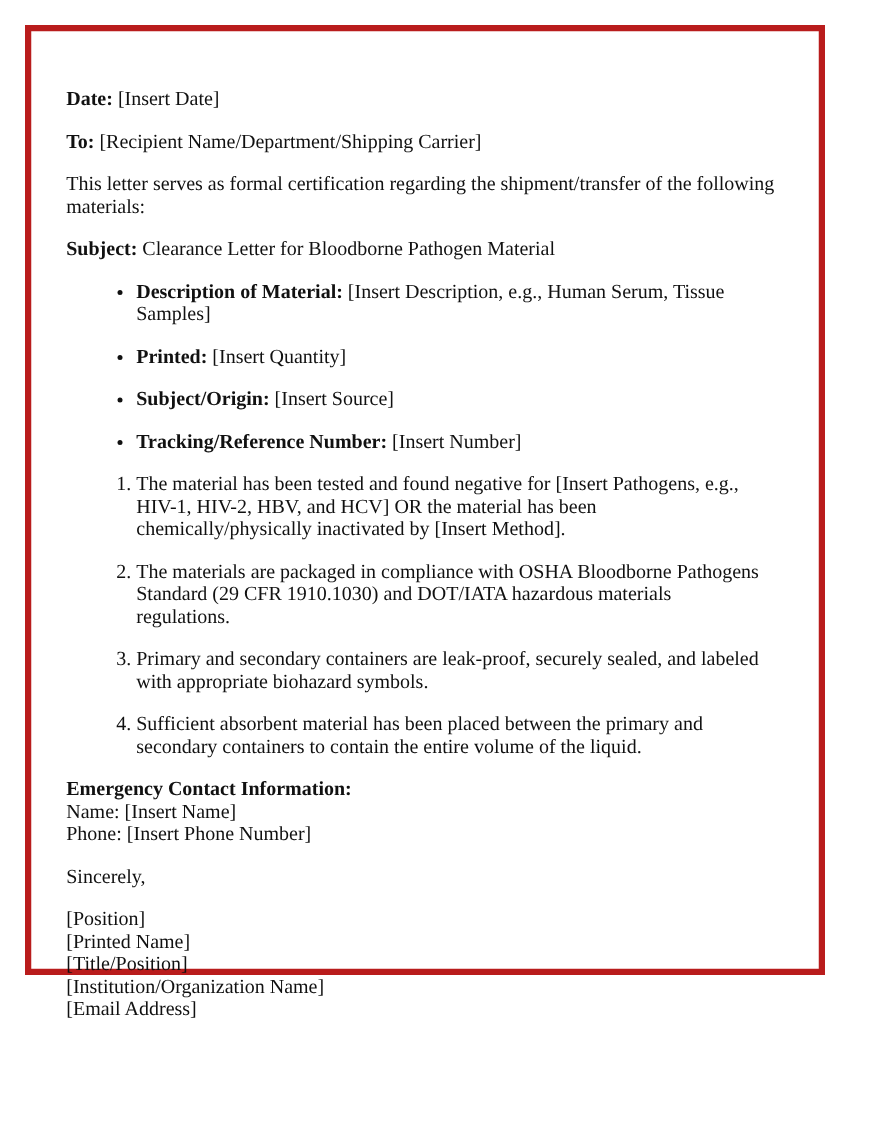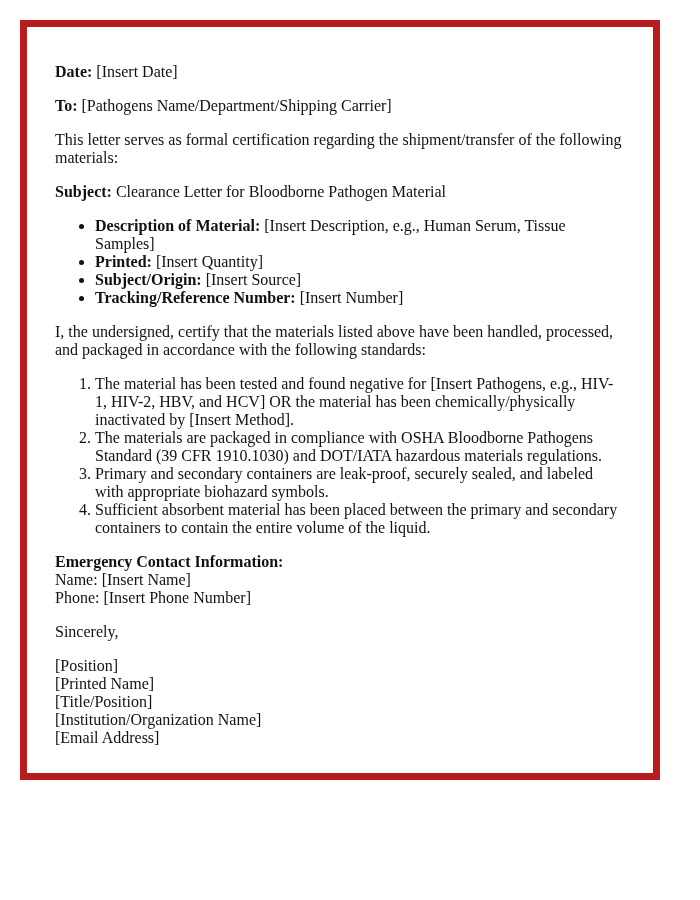--- a/index.html
+++ b/index.html
@@ -15,42 +15,42 @@
       font-size: 16px;
       line-height: 18px;
       color: #111111;
     }
     .letter {
       position: absolute;
       left: 20px;
       top: 20px;
       width: 640px;
       height: 760px;
-      border: 7px solid #b91c1c;
+      border: 5px solid #b91c1c;
       box-sizing: border-box;
-      padding: 36px 28px 20px 28px;
+      padding: 46px 28px 20px 28px;
     }
     p {
       margin: 0 0 16px 0;
     }
     .b {
       font-weight: bold;
     }
     ul {
       margin: 0 0 16px 0;
       padding-left: 40px;
       list-style: disc;
     }
     ol {
       margin: 0 0 16px 0;
       padding-left: 40px;
       list-style: decimal;
     }
     li {
-      margin: 0;
+      margin: 16px;
     }
     .block {
       margin: 0 0 16px 0;
       font-family: Liberation Serif, serif;
     }
     .line {
       display: block;
     }
   </style>
 </head>
@@ -58,21 +58,21 @@
 
 <div class="letter">
 
   <p>
     <span class="b">Date:</span>
     <span>[Insert Date]</span>
   </p>
 
   <p>
     <span class="b">To:</span>
-    <span>[Pathogens Name/Department/Shipping Carrier]</span>
+    <span>[Recipient Name/Department/Shipping Carrier]</span>
   </p>
 
   <p>This letter serves as formal certification regarding the shipment/transfer of the following materials:</p>
 
   <p>
     <span class="b">Subject:</span>
     <span>Clearance Letter for Bloodborne Pathogen Material</span>
   </p>
 
   <ul>
@@ -87,25 +87,24 @@
     <li>
       <span class="b">Subject/Origin:</span>
       <span>[Insert Source]</span>
     </li>
     <li>
       <span class="b">Tracking/Reference Number:</span>
       <span>[Insert Number]</span>
     </li>
   </ul>
 
-  <p>I, the undersigned, certify that the materials listed above have been handled, processed, and packaged in accordance with the following standards:</p>
 
   <ol>
     <li>The material has been tested and found negative for [Insert Pathogens, e.g., HIV-1, HIV-2, HBV, and HCV] OR the material has been chemically/physically inactivated by [Insert Method].</li>
-    <li>The materials are packaged in compliance with OSHA Bloodborne Pathogens Standard (39 CFR 1910.1030) and DOT/IATA hazardous materials regulations.</li>
+    <li>The materials are packaged in compliance with OSHA Bloodborne Pathogens Standard (29 CFR 1910.1030) and DOT/IATA hazardous materials regulations.</li>
     <li>Primary and secondary containers are leak-proof, securely sealed, and labeled with appropriate biohazard symbols.</li>
     <li>Sufficient absorbent material has been placed between the primary and secondary containers to contain the entire volume of the liquid.</li>
   </ol>
 
   <div class="block">
     <span class="line b">Emergency Contact Information:</span>
     <span class="line">Name: [Insert Name]</span>
     <span class="line">Phone: [Insert Phone Number]</span>
   </div>
 

